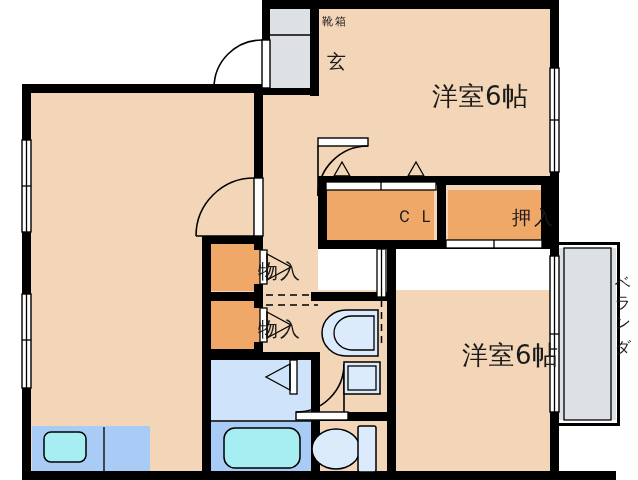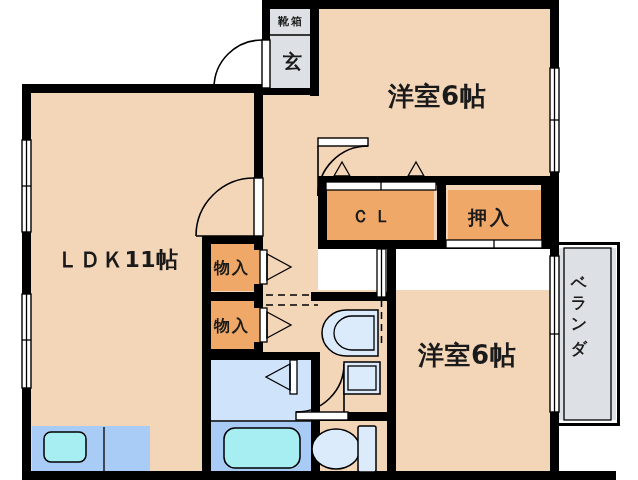--- a/index.html
+++ b/index.html
@@ -10,26 +10,26 @@
   .blk{position:absolute;}                      
   .wall{background:#000000;}                    
   .floor{background:#F3D5B8;}                   
   .genkan{background:#DDE0E4;}                  
   .veranda{background:#DDE0E4;}                 
   .closet{background:#F0A868;}                  
   .water{background:#CFE4FA;}                   
   .tubroom{background:#A9CCF6;}
 
   .lbl{position:absolute;color:#1a1a1a;white-space:nowrap;
-       font-weight:700;letter-spacing:0.02em;}
+       font-weight:400;letter-spacing:0.02em;margin-left:44px;}
   .lbl-room{font-size:26px;}
   .lbl-ldk{font-size:22px;letter-spacing:0.5px;}
   .lbl-cl{font-size:17px;letter-spacing:5px;}
   .lbl-oshi{font-size:19px;letter-spacing:3px;}
-  .lbl-mono{font-size:16px;letter-spacing:2px;}
+  .lbl-mono{font-size:20px;letter-spacing:2px;}
   .lbl-kutsu{font-size:11px;letter-spacing:2px;}
   .lbl-gen{font-size:19px;}
   .lbl-ver{font-size:16px;writing-mode:vertical-rl;text-orientation:upright;
            letter-spacing:3px;line-height:1;}
   svg.ov{position:absolute;left:0;top:0;width:638px;height:480px;
          pointer-events:none;overflow:visible;}
   .stroke{fill:none;stroke:#000;stroke-width:1.6;}
   .stroke-thin{fill:none;stroke:#000;stroke-width:1.3;}
   .fill-basin{fill:#DCEBFB;stroke:#000;stroke-width:1.5;}
   .fill-tub{fill:#A7EEF2;stroke:#000;stroke-width:1.5;}
@@ -233,21 +233,20 @@
     </g>
 
     <rect class="stroke-thin" x="564" y="248" width="47" height="172" fill="none"></rect>
 
   </svg>
 
   <div class="lbl lbl-room" style="left:388px;top:79px;">洋室6帖</div>
 
   <div class="lbl lbl-room" style="left:418px;top:338px;">洋室6帖</div>
 
-  <div class="lbl lbl-ldk" style="left:57px;top:245px;">ＬＤＫ11帖</div>
 
   <div class="lbl lbl-gen" style="left:283px;top:49px;">玄</div>
 
   <div class="lbl lbl-ver" style="left:571px;top:264px;">ベランダ</div>
 
   <div class="lbl lbl-kutsu" style="left:278px;top:14px;">靴箱</div>
 
   <div class="lbl lbl-cl" style="left:352px;top:205px;">ＣＬ</div>
 
   <div class="lbl lbl-oshi" style="left:468px;top:205px;">押入</div>

